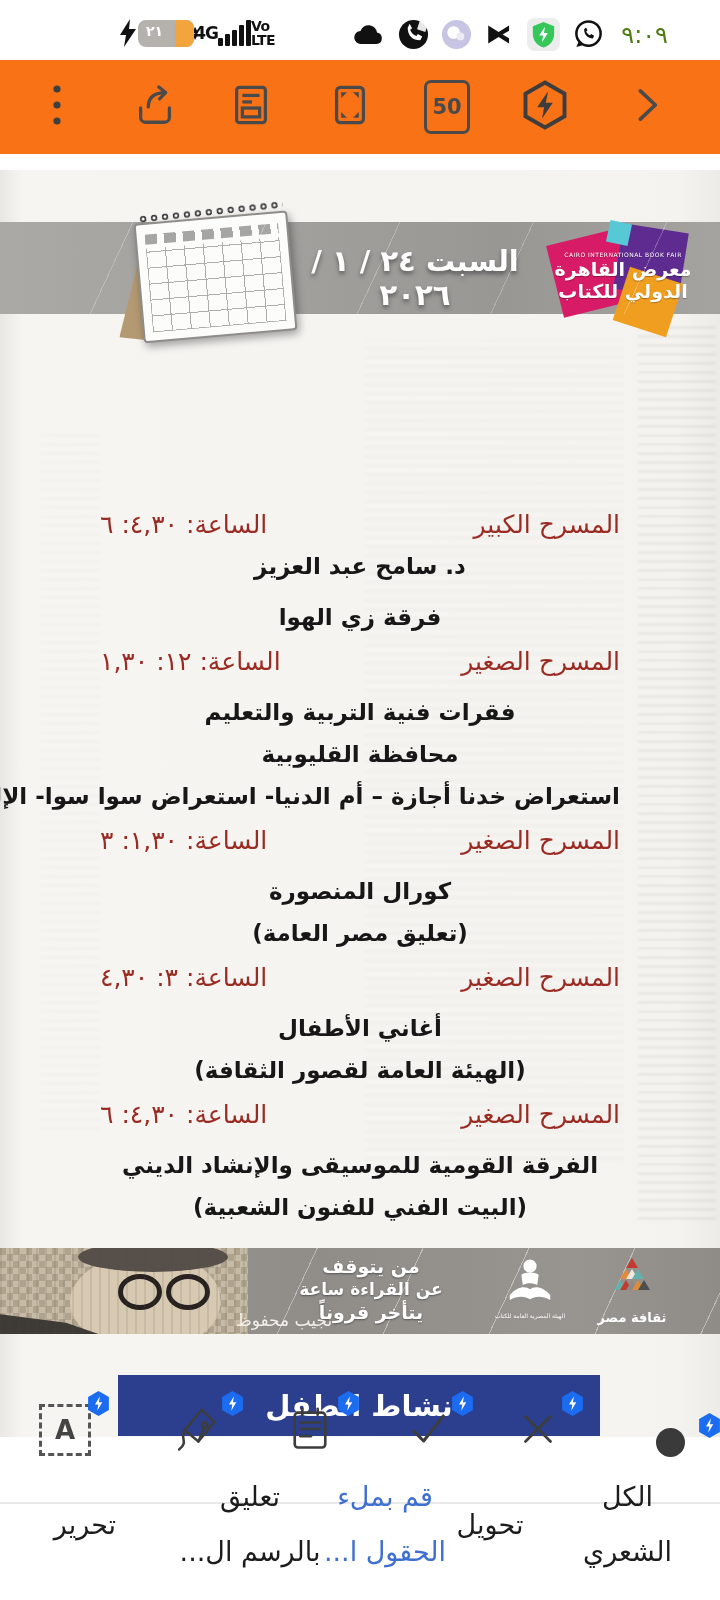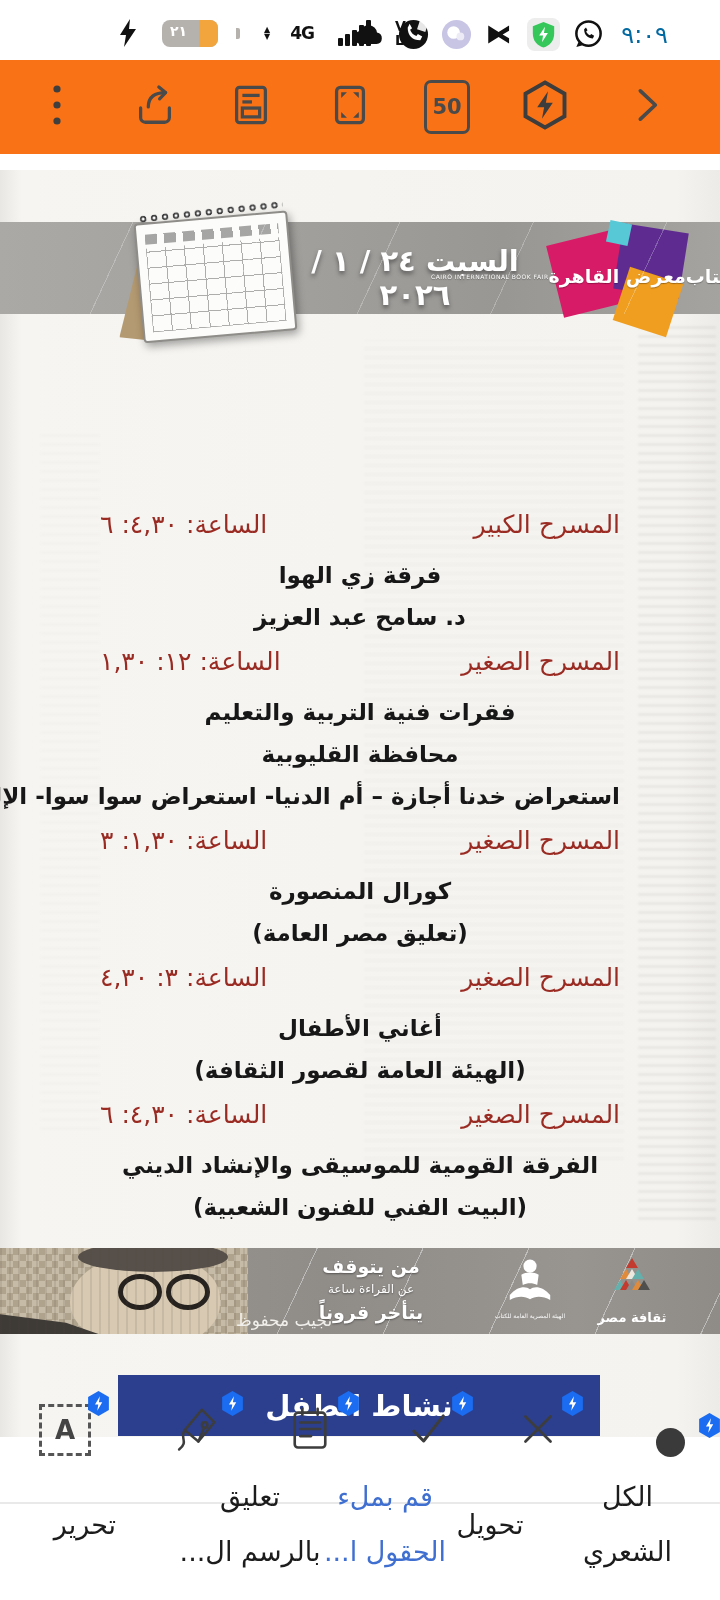--- a/index.html
+++ b/index.html
@@ -1,31 +1,31 @@
 <!DOCTYPE html>
 <html><head>
 <meta charset="utf-8">
 <style>
   html,body{margin:0;padding:0;background:#ccc;}
   .screen{position:relative;width:720px;height:1600px;background:#fff;overflow:hidden;
           font-family:"DejaVu Sans",sans-serif;}
   
   .statusbar{position:absolute;top:0;left:0;right:0;height:76px;background:#fff;}
-  .sb-left{position:absolute;left:118px;top:18px;display:flex;align-items:center;gap:24px;}
+  .sb-left{position:absolute;left:118px;top:18px;display:flex;align-items:center;gap:0;}
   .sb-right{position:absolute;right:52px;top:18px;display:flex;align-items:center;gap:12px;}
   .battery{position:relative;width:56px;height:27px;border-radius:8px;background:#b5b2ae;overflow:hidden;}
   .battery .fillzone{position:absolute;right:0;top:0;bottom:0;width:19px;background:#f2a53c;}
   .battery .pct{position:absolute;left:8px;top:3px;color:#fff;font-size:14px;font-weight:bold;}
   .bat-nub{width:4px;height:11px;background:#b5b2ae;border-radius:0 2px 2px 0;margin-left:-6px;}
   .updown{display:flex;flex-direction:column;line-height:7px;font-size:8px;color:#111;margin-right:-4px;}
   .net4g{font-size:17px;font-weight:bold;color:#111;letter-spacing:-1px;}
   .bars{display:flex;align-items:flex-end;gap:2px;height:26px;}
   .bars i{display:block;width:5px;background:#111;border-radius:1px;}
   .volte{font-size:14px;font-weight:bold;color:#111;line-height:14px;letter-spacing:-0.5px;}
-  .sb-time{font-size:24px;color:#0369a1;margin-left:4px;}
+  .sb-time{font-size:24px;color:#4d7c0f;margin-left:4px;}
   
   .toolbar{position:absolute;top:60px;left:0;right:0;height:94px;background:#f97316;}
   .tb-item{position:absolute;top:50%;transform:translate(-50%,-50%);color:#4a4a4a;}
   .badge50{width:40px;height:48px;border:3px solid #4a4a4a;border-radius:7px;display:flex;
            align-items:center;justify-content:center;font-size:21px;font-weight:bold;color:#4a4a4a;}
   
   .doc{position:absolute;top:170px;left:0;right:0;height:1267px;
        background:linear-gradient(90deg,#e9e7e4,#f6f5f2 3%,#f4f3f0 94%,#edebe8);}
   .bleed{position:absolute;background:repeating-linear-gradient(0deg,rgba(105,100,95,.18) 0 3px,transparent 3px 9px);
          filter:blur(1px);}
@@ -38,21 +38,21 @@
       background:repeating-linear-gradient(115deg,transparent 0 120px,rgba(255,255,255,.25) 120px 121px);}
   .datetext{position:absolute;top:22px;left:300px;width:230px;text-align:center;color:#fff;
       font-size:29px;font-weight:bold;direction:rtl;text-shadow:0 3px 4px rgba(40,40,40,.55);}
   
   .fair{position:absolute;top:4px;right:22px;width:150px;height:100px;}
   .fair .sq{position:absolute;}
   .fsq1{left:6px;top:10px;width:74px;height:74px;background:#d81b67;transform:rotate(-14deg);}
   .fsq2{right:14px;top:2px;width:66px;height:66px;background:#5e2c91;transform:rotate(9deg);}
   .fsq3{right:22px;bottom:-4px;width:56px;height:56px;background:#f09e1f;transform:rotate(18deg);}
   .fsq4{left:60px;top:-4px;width:22px;height:22px;background:#57c8d5;transform:rotate(12deg);}
-  .fair-text{position:absolute;inset:0;display:flex;align-items:center;
+  .fair-text{position:absolute;inset:0;display:flex;flex-direction:column;align-items:center;
       justify-content:center;color:#fff;z-index:3;text-shadow:0 1px 1px rgba(0,0,0,.3);}
   .fair-top{font-size:6px;letter-spacing:.5px;white-space:nowrap;}
   .fair-l1,.fair-l2{font-size:19px;font-weight:bold;direction:rtl;line-height:22px;white-space:nowrap;}
   
   .calendar{position:absolute;left:112px;top:-14px;width:180px;height:128px;transform:rotate(-5deg);}
   .cal-stand{position:absolute;left:2px;top:26px;width:60px;height:104px;background:#b49a72;
       clip-path:polygon(55% 0,100% 10%,70% 100%,0 92%);}
   .cal-page{position:absolute;left:26px;top:10px;width:150px;height:116px;background:#fcfcfa;
       border:2px solid #8f8d89;border-radius:4px;box-shadow:2px 4px 8px rgba(0,0,0,.35);}
   .cal-spiral{position:absolute;left:30px;top:-2px;width:146px;height:15px;
@@ -83,21 +83,21 @@
   .p-hair{position:absolute;left:78px;top:-6px;width:150px;height:30px;border-radius:50%;background:#57504a;}
   .p-glass{position:absolute;top:26px;width:34px;height:26px;border:5px solid #26221f;border-radius:50%;}
   .pg1{left:118px;} .pg2{left:166px;}
   .p-suit{position:absolute;left:0px;top:56px;width:110px;height:34px;background:#3e3a36;
       clip-path:polygon(0 30%,60% 55%,100% 100%,0 100%);}
   .p-noise{position:absolute;inset:0;background:
       repeating-linear-gradient(90deg,rgba(80,70,60,.25) 0 2px,transparent 2px 9px);opacity:.5;}
   .quote{position:absolute;left:286px;top:6px;width:170px;text-align:center;color:#fff;direction:rtl;
       text-shadow:0 1px 2px rgba(0,0,0,.4);}
   .q1,.q3{font-size:19px;font-weight:bold;line-height:24px;}
-  .q2{font-size:12px;font-weight:normal;line-height:22px;}
+  .q2{font-size:17px;font-weight:bold;line-height:22px;}
   .qauthor{position:absolute;left:236px;top:62px;font-size:17px;color:#f2f0ec;direction:rtl;}
   .gebo{position:absolute;left:492px;top:8px;width:76px;height:72px;text-align:center;}
   .gebo-cap{font-size:6px;color:#fff;direction:rtl;white-space:nowrap;opacity:.95;}
   .culture{position:absolute;left:592px;top:8px;width:80px;height:72px;text-align:center;}
   .culture-cap{font-size:13px;font-weight:bold;color:#fff;direction:rtl;}
   
   .bluebar{position:absolute;left:118px;top:1375px;width:482px;height:61px;background:#2b3f8e;
       display:flex;align-items:center;justify-content:center;}
   .bluebar span{color:#fff;font-size:29px;font-weight:bold;direction:rtl;}
   
@@ -255,22 +255,22 @@
       </div>
     </div>
 
     <div class="content">
 
       <div>
         <div class="entry-head">
           <span class="venue">المسرح الكبير</span>
           <span class="time">الساعة: ٤,٣٠: ٦</span>
         </div>
+        <div class="eline">د. سامح عبد العزيز</div>
         <div class="eline first">فرقة زي الهوا</div>
-        <div class="eline">د. سامح عبد العزيز</div>
       </div>
 
       <div>
         <div class="entry-head">
           <span class="venue">المسرح الصغير</span>
           <span class="time">الساعة: ١٢: ١,٣٠</span>
         </div>
         <div class="eline first">فقرات فنية التربية والتعليم</div>
         <div class="eline">محافظة القليوبية</div>
         <div class="eline">استعراض خدنا أجازة – أم الدنيا- استعراض سوا سوا- الإلقاء الشعري</div>

